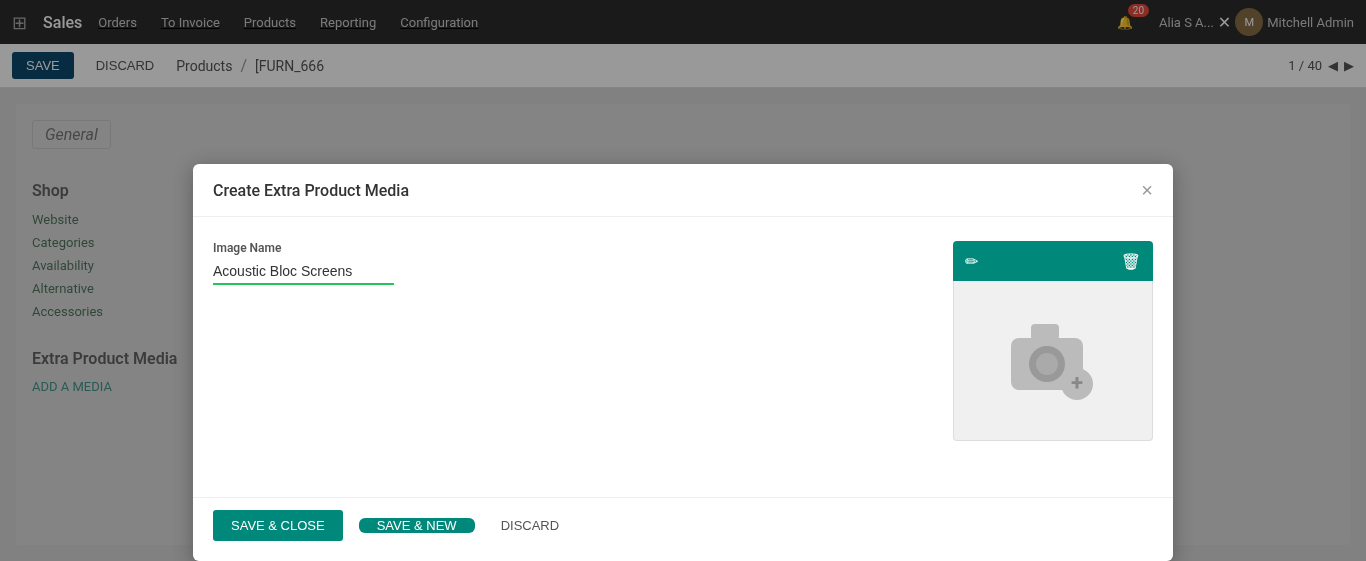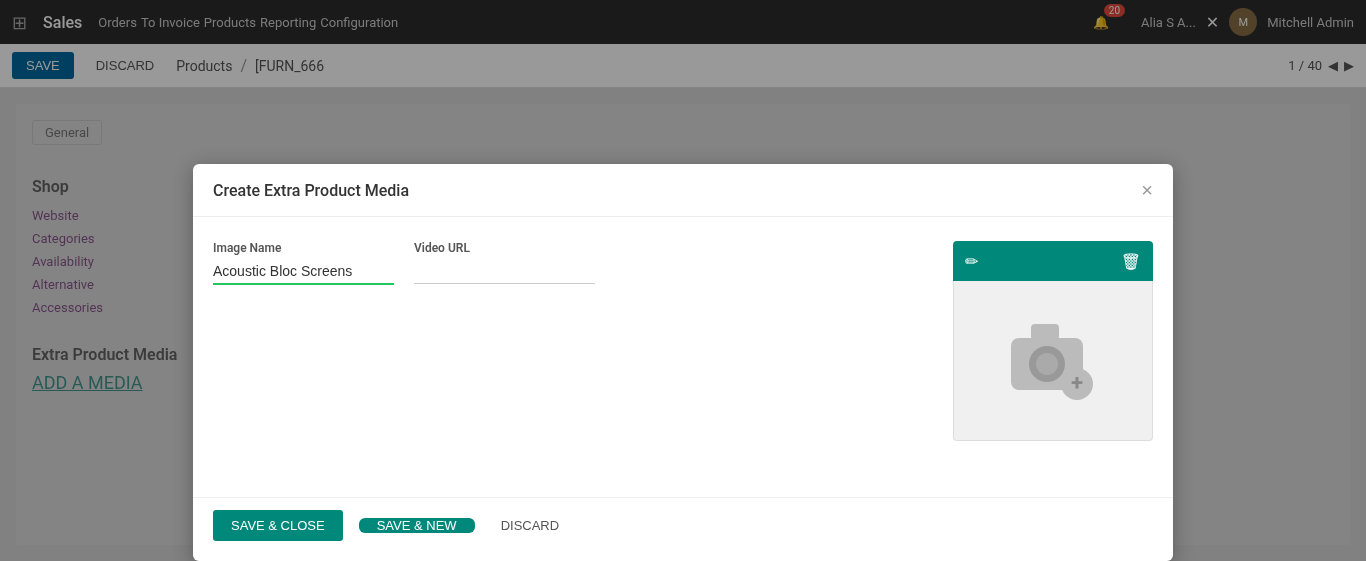--- a/index.html
+++ b/index.html
@@ -30,32 +30,33 @@
       font-size: 18px;
       cursor: pointer;
     }
     .top-nav .brand {
       color: #fff;
       font-size: 16px;
       font-weight: 500;
     }
     .top-nav .nav-items {
       display: flex;
-      gap: 4px;
+      gap: 24px;
       flex: 1;
+      text-decoration: underline;
     }
     .top-nav .nav-item {
       color: #ccc;
       font-size: 13px;
       cursor: pointer;
     }
     .top-nav .nav-right {
       display: flex;
       align-items: center;
-      gap: 10px;
+      gap: 4px;
       color: #ccc;
       font-size: 13px;
     }
     .badge {
       background: #e74c3c;
       color: #fff;
       border-radius: 10px;
       font-size: 10px;
       padding: 1px 5px;
       position: relative;
@@ -81,21 +82,21 @@
       height: 44px;
       background: #fff;
       display: flex;
       align-items: center;
       padding: 0 12px;
       gap: 8px;
       border-bottom: 1px solid #ddd;
       z-index: 1;
     }
     .btn-save {
-      background: #0369a1;
+      background: #0c4a6e;
       color: #fff;
       border: none;
       padding: 6px 14px;
       border-radius: 3px;
       font-size: 13px;
       cursor: pointer;
     }
     .btn-discard {
       background: transparent;
       color: #555;
@@ -130,32 +131,33 @@
     }
     .content-card {
       background: #fff;
       border-radius: 4px;
       padding: 16px;
       height: 100%;
     }
     .shop-section { margin-top: 20px; }
     .shop-title { font-size: 16px; font-weight: 600; color: #333; margin-bottom: 12px; }
     .field-row { display: flex; gap: 8px; margin-bottom: 8px; align-items: center; }
-    .field-label { color: #701a75; font-size: 13px; width: 90px; }
+    .field-label { color: #14532d; font-size: 13px; width: 90px; }
     .extra-media-section { margin-top: 30px; }
     .extra-media-title { font-size: 16px; font-weight: 600; color: #333; margin-bottom: 8px; }
-    .add-media-link { color: #00897b; font-size: 18px; cursor: pointer; text-decoration: underline; }
+    .add-media-link { color: #00897b; font-size: 13px; cursor: pointer; }
     .gen-tab {
       border: 1px solid #ddd;
       padding: 4px 12px;
       border-radius: 3px;
-      font-size: 13px;
+      font-size: 16px;
       color: #555;
       display: inline-block;
       margin-bottom: 12px;
+      font-style: italic;
     }
 
     
     .modal-overlay {
       position: absolute;
       top: 0; left: 0; right: 0; bottom: 0;
       background: rgba(0,0,0,0.4);
       z-index: 10;
       display: flex;
       align-items: flex-end;
@@ -372,24 +374,20 @@
       <button class="modal-close">×</button>
     </div>
 
     <div class="modal-body">
 
       <div class="modal-form">
         <div class="form-group">
           <label class="form-label">Image Name</label>
           <input class="form-input" type="text" value="Acoustic Bloc Screens" style="">
         </div>
-        <div class="form-group">
-          <label class="form-label">Video URL</label>
-          <input class="form-input empty" type="text" style="">
-        </div>
       </div>
 
       <div class="image-upload-area">
         <div class="image-toolbar">
           <button class="image-toolbar-btn">✏</button>
           <button class="image-toolbar-btn">🗑</button>
         </div>
         <div class="image-placeholder">
 
           <svg width="100" height="90" viewBox="0 0 100 90">

